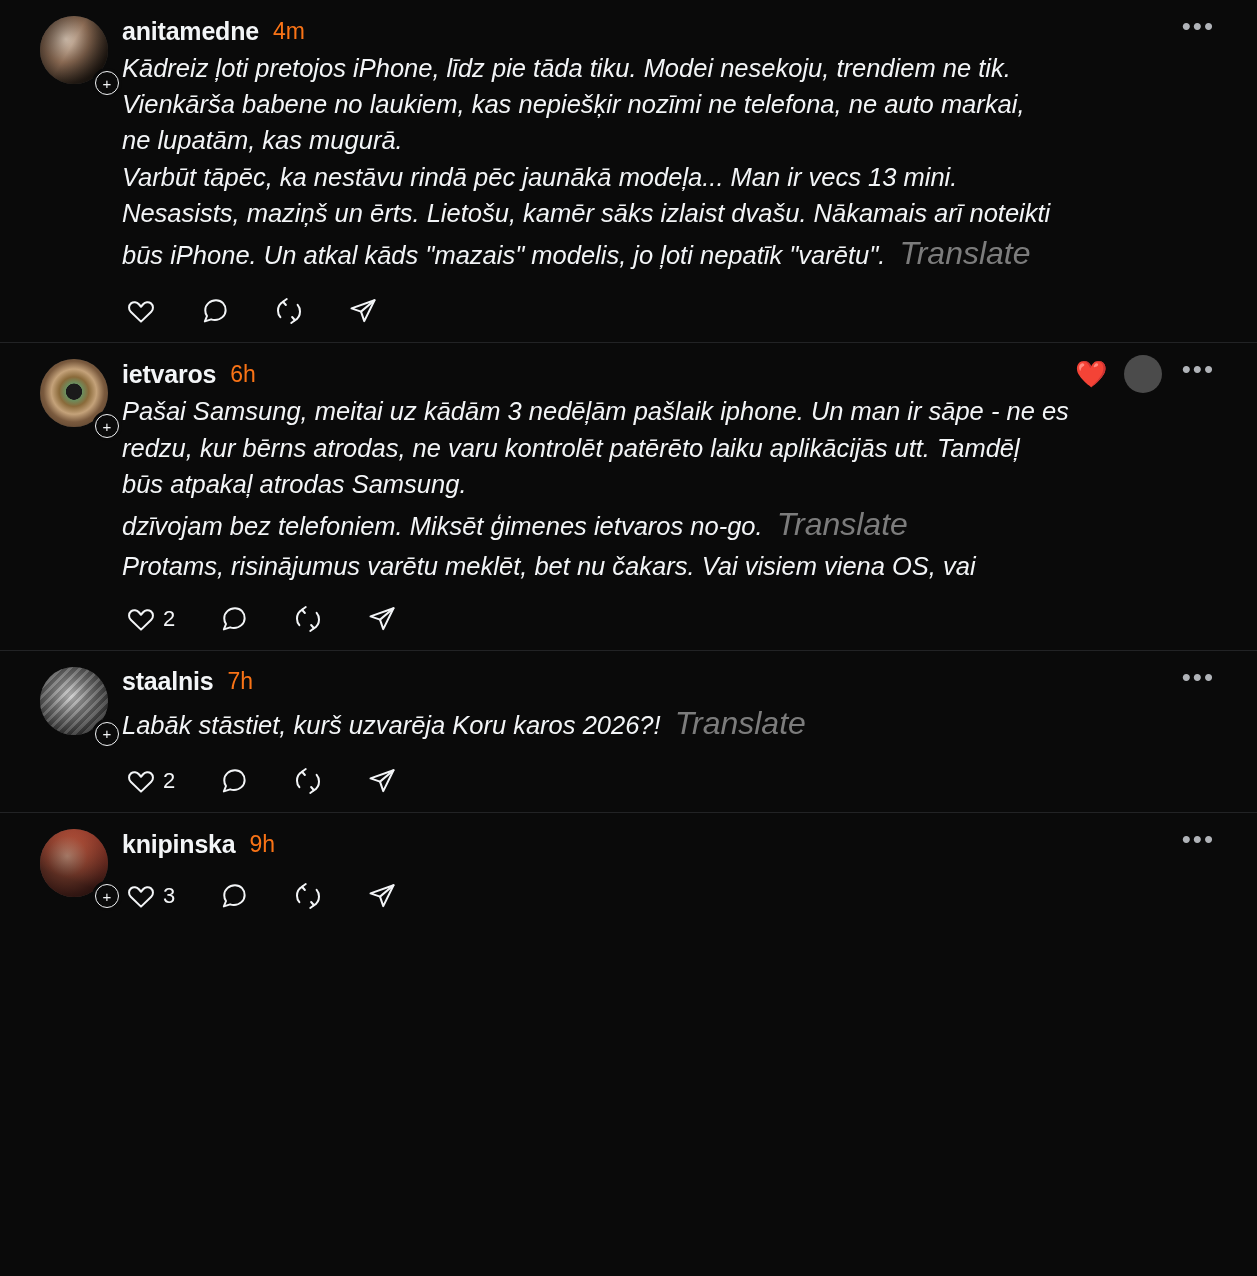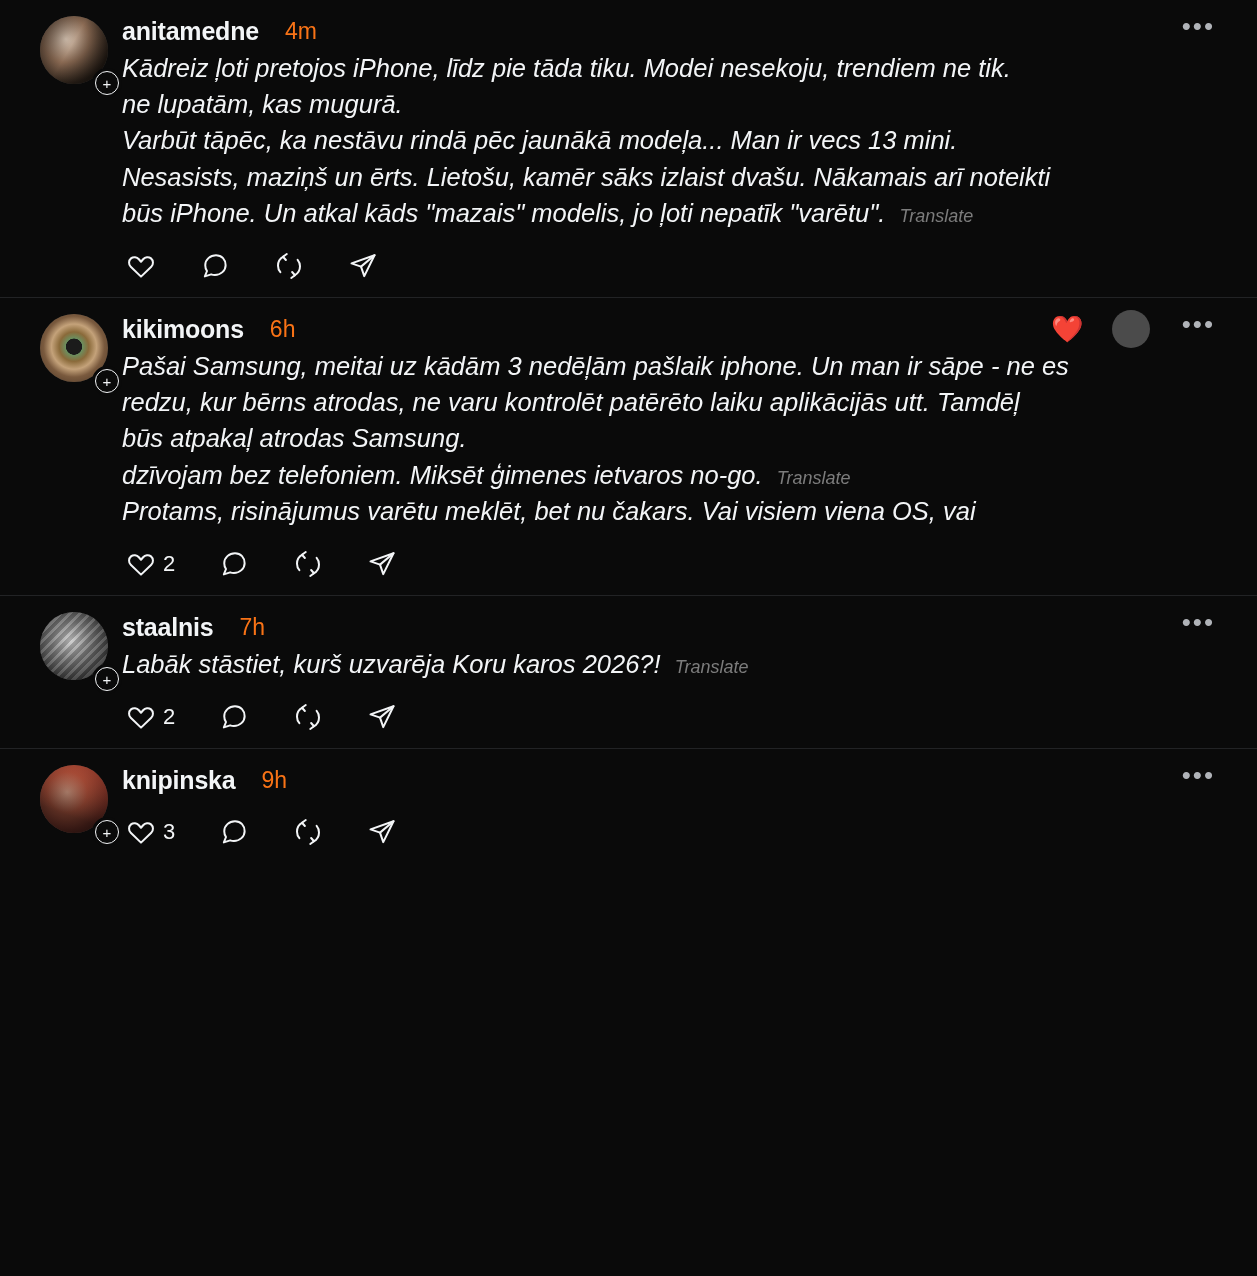--- a/index.html
+++ b/index.html
@@ -79,21 +79,21 @@
 
   
   .body-col {
     flex: 1 1 auto;
     min-width: 0;
     padding-right: 10px;
   }
   .head-row {
     display: flex;
     align-items: center;
-    gap: 26px;
+    gap: 14px;
     height: 34px;
   }
   .username {
     font-size: 25px;
     font-weight: 700;
     color: #f3f5f7;
     letter-spacing: -0.2px;
   }
   .timestamp {
     font-size: 23px;
@@ -126,21 +126,21 @@
   .text {
     font-size: 25.5px;
     line-height: 1.42;
     color: #f3f5f7;
     margin-top: 2px;
     word-wrap: break-word;
   }
   .text .line { display: block; font-style: italic; }
   .translate {
     color: #7c7c7c;
-    font-size: 18px;
+    font-size: 32px;
   }
 
   .actions {
     display: flex;
     align-items: center;
     gap: 0px;
     margin-top: 16px;
   }
   .action {
     display: flex;
@@ -173,20 +173,21 @@
         </div>
         <div class="body-col">
           <div class="head-row">
             <span class="username">anitamedne</span>
             <span class="timestamp">4m</span>
             <span class="head-spacer"></span>
             <span class="more-dots">•••</span>
           </div>
           <div class="text">
             <span class="line">Kādreiz ļoti pretojos iPhone, līdz pie tāda tiku. Modei nesekoju, trendiem ne tik.</span>
+            <span class="line">Vienkārša babene no laukiem, kas nepiešķir nozīmi ne telefona, ne auto markai,</span>
             <span class="line">ne lupatām, kas mugurā.</span>
             <span class="line">Varbūt tāpēc, ka nestāvu rindā pēc jaunākā modeļa... Man ir vecs 13 mini.</span>
             <span class="line">Nesasists, maziņš un ērts. Lietošu, kamēr sāks izlaist dvašu. Nākamais arī noteikti</span>
             <span class="line"><span>būs iPhone. Un atkal kāds "mazais" modelis, jo ļoti nepatīk "varētu".</span>&nbsp; <span class="translate">Translate</span></span>
           </div>
           <div class="actions">
             <span class="action">
               <svg width="30" height="30" viewBox="0 0 24 24" fill="none" stroke="#f3f5f7" stroke-width="1.6" stroke-linecap="round" stroke-linejoin="round">
                 <path d="M12 20.5 3.8 12.6C1.9 10.7 2 7.6 4 5.9c1.9-1.6 4.7-1.2 6.3.7l1.7 2 1.7-2c1.6-1.9 4.4-2.3 6.3-.7 2 1.7 2.1 4.8.2 6.7L12 20.5z"></path>
               </svg>
@@ -219,21 +220,21 @@
         <div class="avatar-col">
           <div class="avatar">
             <div class="ava-art" style="background:radial-gradient(circle at 50% 48%, #1b1b1b 0%, #1b1b1b 16%, #6b8f5f 17%, #8a6a3a 30%, #c4a27a 46%, #7a5a3e 62%, #3a2a1e 100%);"></div>
           </div>
           <div class="plus-badge">
             <span class="circle">+</span>
           </div>
         </div>
         <div class="body-col">
           <div class="head-row">
-            <span class="username">kikimoons</span>
+            <span class="username">ietvaros</span>
             <span class="timestamp">6h</span>
             <span class="head-spacer"></span>
             <span class="heart-emoji">❤️</span>
             <span class="liker-avatar">
               <div class="ava-art" style="background:radial-gradient(circle at 45% 38%, #e8cdb6 0%, #a9836a 40%, #4a3a30 80%, #201814 100%);"></div>
             </span>
             <span class="more-dots">•••</span>
           </div>
           <div class="text">
             <span class="line">Pašai Samsung, meitai uz kādām 3 nedēļām pašlaik iphone. Un man ir sāpe - ne es</span>

